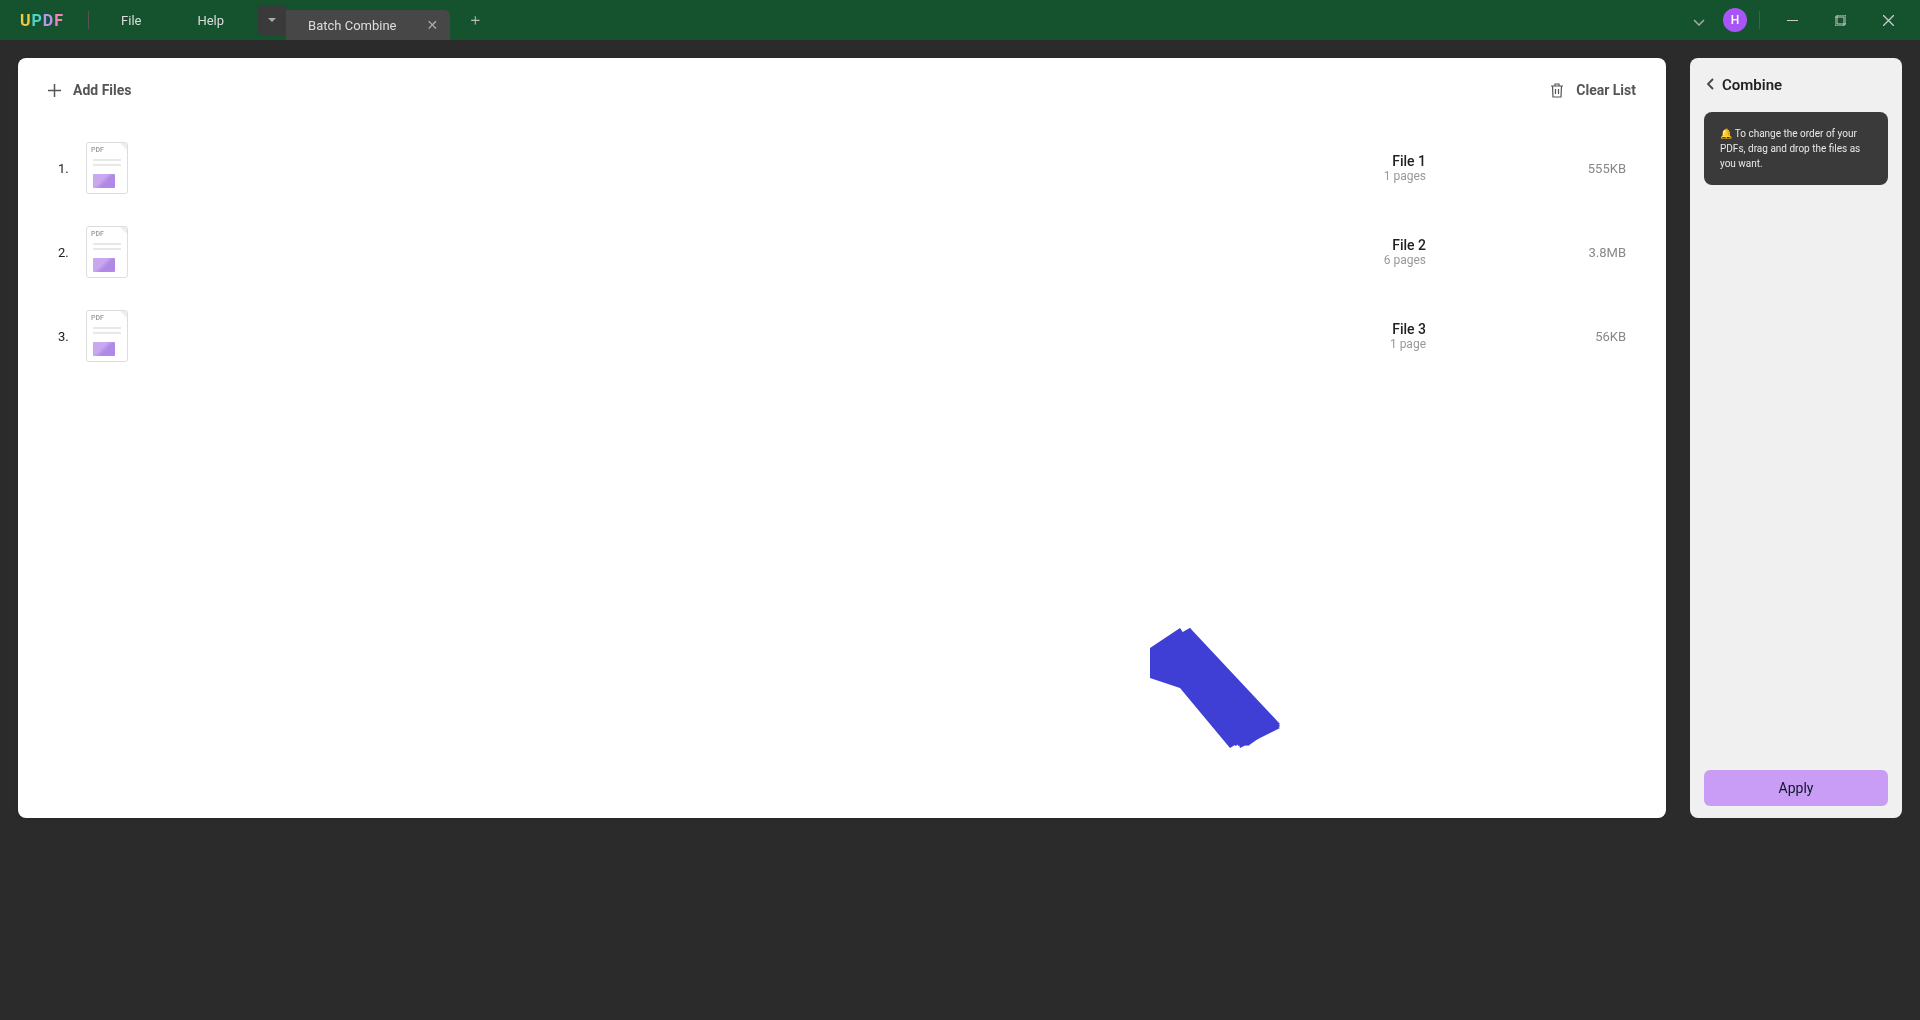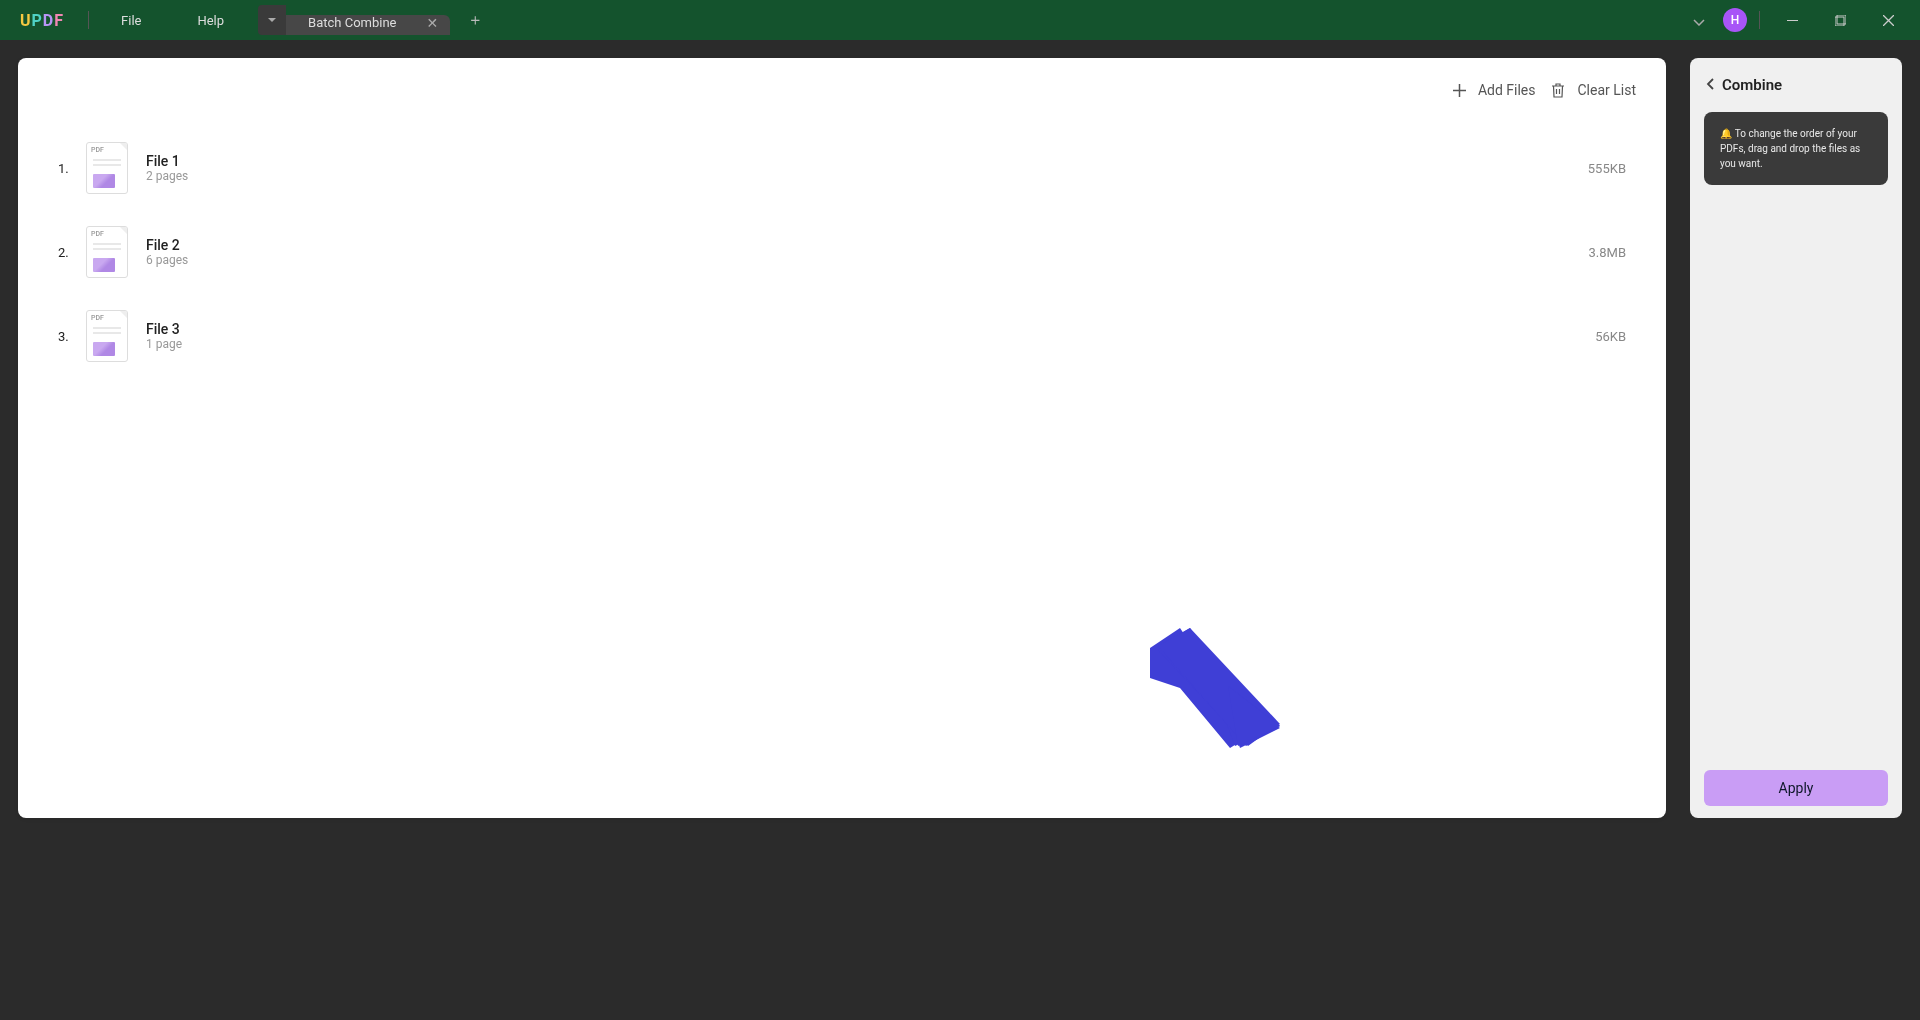--- a/index.html
+++ b/index.html
@@ -49,23 +49,23 @@
       justify-content: center;
       background: #3a3a3a;
       border-radius: 4px 0 0 4px;
       color: #aaa;
       cursor: pointer;
       margin-left: 6px;
     }
     .tab {
       background: #474747;
       border-radius: 0 6px 0 0;
-      height: 20px;
-      display: flex;
-      align-items: flex-start;
+      height: 30px;
+      display: flex;
+      align-items: center;
       padding: 0 12px 0 22px;
       font-size: 13px;
       color: #ddd;
       gap: 30px;
       cursor: pointer;
       margin-top: 10px;
     }
     .tab-close {
       color: #aaa;
       font-size: 14px;
@@ -129,24 +129,25 @@
       border-radius: 8px;
       display: flex;
       flex-direction: column;
       padding: 18px 0;
       margin-right: 24px;
       box-shadow: 0 1px 4px rgba(0,0,0,0.08);
       height: 760px;
     }
     .toolbar {
       display: flex;
-      justify-content: flex-end;
+      justify-content: space-between;
       align-items: center;
       padding: 6px 30px 10px;
-      gap: 16px;
+      gap: 24px;
+      font-weight: bold;
     }
     .tool-btn {
       display: flex;
       align-items: center;
       gap: 12px;
       color: #555;
       font-size: 14px;
       cursor: pointer;
     }
     .tool-btn svg { fill: #555; }
@@ -210,20 +211,21 @@
       left: 6px;
       width: 22px;
       height: 14px;
       background: linear-gradient(135deg, #c9a8f0 40%, #b088e5 60%);
       border-radius: 1px;
     }
     .file-info {
       flex: 1;
       display: flex;
       flex-direction: column;
+      text-align: right;
     }
     .file-name {
       font-size: 14px;
       color: #222;
       font-weight: 500;
     }
     .file-pages {
       font-size: 12px;
       color: #999;
     }
@@ -349,21 +351,21 @@
         <div class="file-index">1.</div>
         <div class="file-thumb">
           <div class="thumb-lines">
               <span></span>
               <span></span>
             </div>
             <div class="thumb-img"></div>
         </div>
         <div class="file-info">
           <div class="file-name">File 1</div>
-          <div class="file-pages">2 pages</div>
+          <div class="file-pages">1 pages</div>
         </div>
         <div class="file-size">555KB</div>
       </div>
       <div class="file-row">
         <div class="file-index">2.</div>
         <div class="file-thumb">
           <div class="thumb-lines">
               <span></span>
               <span></span>
             </div>

